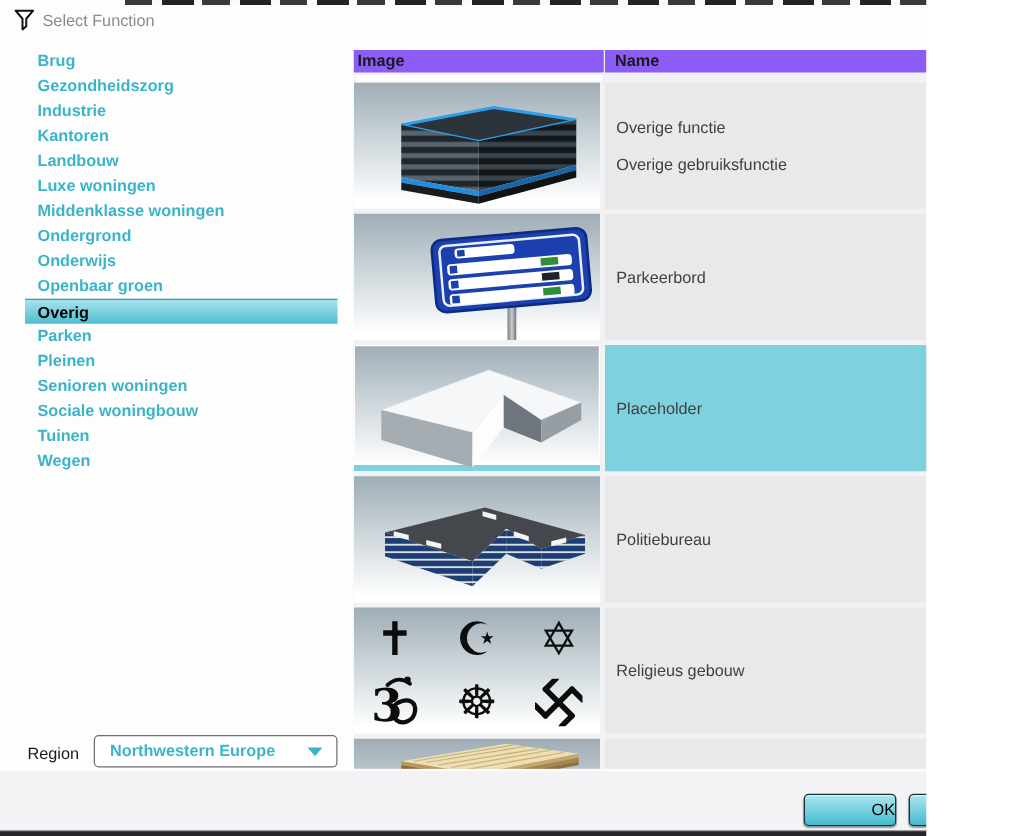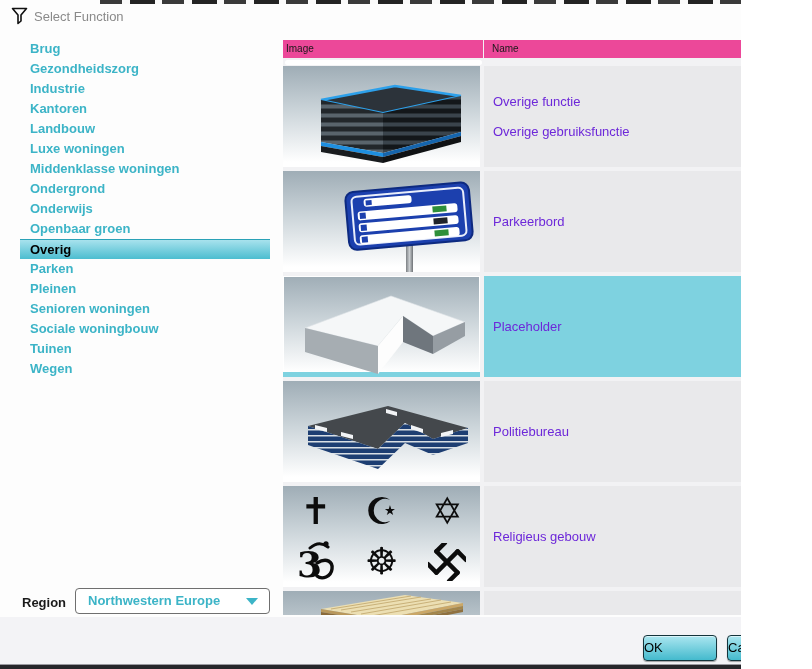--- a/index.html
+++ b/index.html
@@ -16,53 +16,53 @@
   .close-btn{position:absolute;left:752px;top:3px;width:28px;height:24px;text-align:center;
              font-size:19px;line-height:24px;color:#7a7a7a;cursor:default;}
 
   
   .category-list{position:absolute;left:20px;top:39px;width:250px;}
   .cat{height:20px;line-height:20px;font-size:13px;font-weight:bold;color:#3cb4c7;padding-left:10px;white-space:nowrap;}
   .cat.sel{background:linear-gradient(#a8e2ed,#4cbdd0);color:#000;border-top:1px solid #2aa2b7;height:19px;}
 
   
   .table-area{position:absolute;left:283px;top:40px;width:520px;height:575px;background:#f2f2f4;}
-  .th{position:absolute;top:0;height:18px;background:#ec4899;font-size:10px;font-weight:normal;line-height:18px;}
+  .th{position:absolute;top:0;height:18px;background:#8b5cf6;font-size:13px;font-weight:bold;line-height:18px;}
   .th-image{left:0;width:197px;padding-left:3px;}
   .th-name{left:201px;width:294px;padding-left:8px;}
   .hbar{position:absolute;left:2px;top:20px;width:197px;height:5px;background:#ffffff;border-radius:3px;}
   .rows{position:absolute;left:0;top:26px;width:503px;height:549px;overflow:hidden;}
   .frow{display:flex;height:101px;margin-bottom:4px;}
   .thumb{width:197px;height:101px;background:linear-gradient(#9fadb6,#ccd5da 45%,#ffffff 95%);overflow:hidden;position:relative;}
   .gap{width:4px;}
   .ncell{width:293px;background:#e9e9eb;display:flex;flex-direction:column;justify-content:center;
-         gap:15px;padding-left:9px;font-size:13px;color:#6d28d9;}
+         gap:15px;padding-left:9px;font-size:13px;color:#404040;}
   .frow.sel .ncell{background:#7ed2e0;}
   .frow.sel .thumb{box-shadow:inset 0 -5px 0 #7ed2e0, inset 0 0 0 1px #ffffff;}
   .rel-grid{position:absolute;inset:0;display:flex;flex-wrap:wrap;}
   .rel-cell{width:33.33%;height:50%;display:flex;align-items:center;justify-content:center;
             font-size:37px;color:#0c0c0c;line-height:1;}
 
   
   .vscroll{position:absolute;left:505px;top:0;width:15px;height:575px;background:#f2f2f4;}
   .vup{position:absolute;left:1px;top:20px;}
   .vdown{position:absolute;left:1px;top:562px;}
   .vthumb{position:absolute;left:1px;top:240px;width:13px;height:67px;background:#57bac9;border-radius:7px;}
 
   
-  .region-label{position:absolute;left:22px;top:595px;font-size:13px;font-weight:bold;}
+  .region-label{position:absolute;left:22px;top:595px;font-size:13px;}
   .region-dd{position:absolute;left:75px;top:588px;width:193px;height:24px;background:#fff;
              border:1px solid #6f6f6f;border-radius:4px;}
   .dd-value{position:absolute;left:12px;top:4px;font-size:13px;font-weight:bold;color:#3cb4c7;white-space:nowrap;}
   .dd-caret{position:absolute;right:11px;top:9px;width:0;height:0;
             border-left:6px solid transparent;border-right:6px solid transparent;border-top:7px solid #3cb4c7;}
 
   
   .btn{position:absolute;top:635px;height:26px;border:1px solid #14343c;border-radius:4px;
-       background:linear-gradient(#abe6f0,#44bacd);font-size:13px;color:#000;text-align:left;line-height:24px;
+       background:linear-gradient(#abe6f0,#44bacd);font-size:13px;color:#000;text-align:right;line-height:24px;
        box-shadow:inset 0 1px 0 #d9f4f9, 0 1px 1px rgba(0,0,0,.35);box-sizing:border-box;}
   .btn-ok{left:643px;width:74px;}
   .btn-cancel{left:727px;width:76px;}
 </style>
 </head>
 <body>
 
 <div class="screen">
 
   <div class="top-strip"></div>

